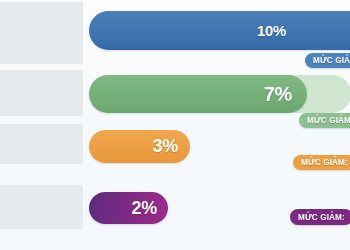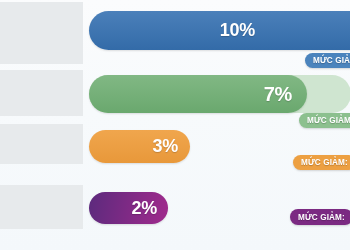--- a/index.html
+++ b/index.html
@@ -79,21 +79,21 @@
 
 <div id="stage">
 
   <div class="label-panel" style="top:2px; height:62px;">
     <div class="label-text" style="white-space:pre-line;">cơ không
 uyên liệu
 chế xăng</div>
   </div>
 
   <div class="bar" style="left:89px; top:11px; width:280px; height:39px; background:linear-gradient(180deg,#4b80ba 0%,#336ba8 100%);">
-    <span class="bar-value" style="font-size:18px; margin-right:114px;">10%</span>
+    <span class="bar-value" style="font-size:15px; margin-right:83px;">10%</span>
   </div>
 
   <div class="badge" style="left:305px; top:53px; height:15px; background:#4b84bd;">
     <span class="badge-text">MỨC GIẢM:</span>
   </div>
 
   <div class="label-panel" style="top:70px; height:46px;">
     <div class="label-text" style="white-space:pre-line;">ên liệu bay
 rosine</div>
   </div>

